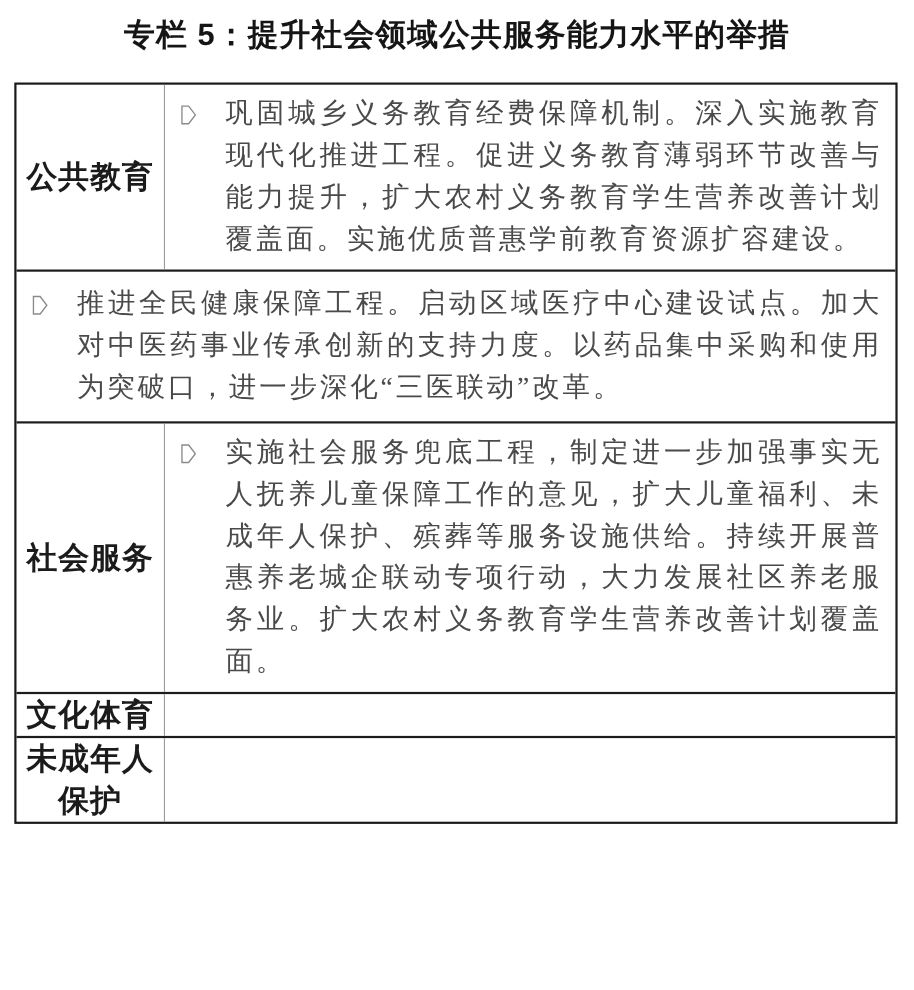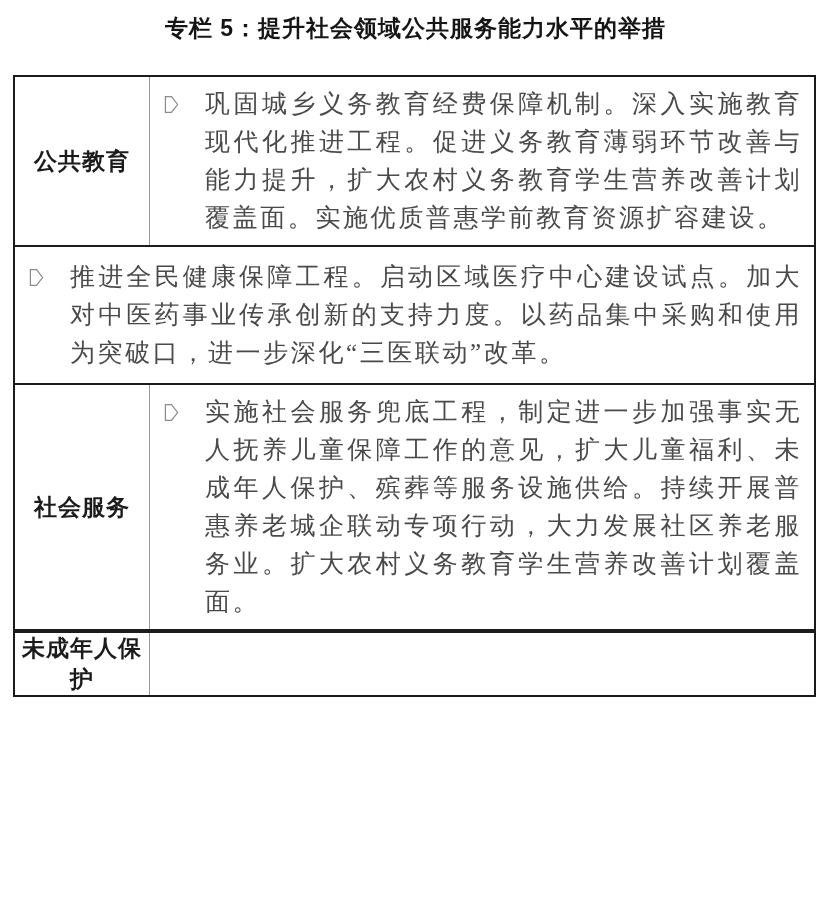--- a/index.html
+++ b/index.html
@@ -12,21 +12,21 @@
     height: 900px;
     position: relative;
     font-family: "Liberation Serif", "DejaVu Serif", serif;
     overflow: hidden;
   }
   .doc-title {
     margin: 13px 0 0 0;
     text-align: center;
     font-family: "Liberation Sans", "DejaVu Sans", sans-serif;
     font-weight: bold;
-    font-size: 23px;
+    font-size: 28px;
     letter-spacing: 1px;
     color: #151515;
   }
   .measures-table {
     position: absolute;
     left: 13px;
     top: 75px;
     width: 803px;
     border: 2px solid #1a1a1a;
     box-sizing: border-box;
@@ -42,21 +42,21 @@
   .cat-cell {
     flex: 0 0 135px;
     width: 135px;
     border-right: 1px solid #9a9a9a;
     display: flex;
     align-items: center;
     justify-content: center;
     box-sizing: border-box;
     font-family: "Liberation Sans", "DejaVu Sans", sans-serif;
     font-weight: bold;
-    font-size: 23px;
+    font-size: 28px;
     letter-spacing: 1px;
     color: #1b1b1b;
     text-align: center;
   }
   .content-cell {
     flex: 1 1 auto;
     display: flex;
     align-items: center;
     box-sizing: border-box;
     padding: 8px 12px 8px 12px;
@@ -137,20 +137,23 @@
           <svg width="15" height="19" viewBox="0 0 16 20">
               <polygon points="1.5,1.5 8,1.5 14.5,10 8,18.5 1.5,18.5" fill="none" stroke="#8a8a8a" stroke-width="1.3"></polygon>
             </svg>
         </span>
         <p class="measure-text">实施社会服务兜底工程，制定进一步加强事实无人抚养儿童保障工作的意见，扩大儿童福利、未成年人保护、殡葬等服务设施供给。持续开展普惠养老城企联动专项行动，大力发展社区养老服务业。扩大农村义务教育学生营养改善计划覆盖面。</p>
       </div>
     </div>
   </div>
 
   <div class="trow r3">
+    <div class="cat-cell">
+      <span>文化体育</span>
+    </div>
   </div>
 
   <div class="trow r4">
     <div class="cat-cell">
       <span>未成年人保护</span>
     </div>
   </div>
 
 </div>
 

